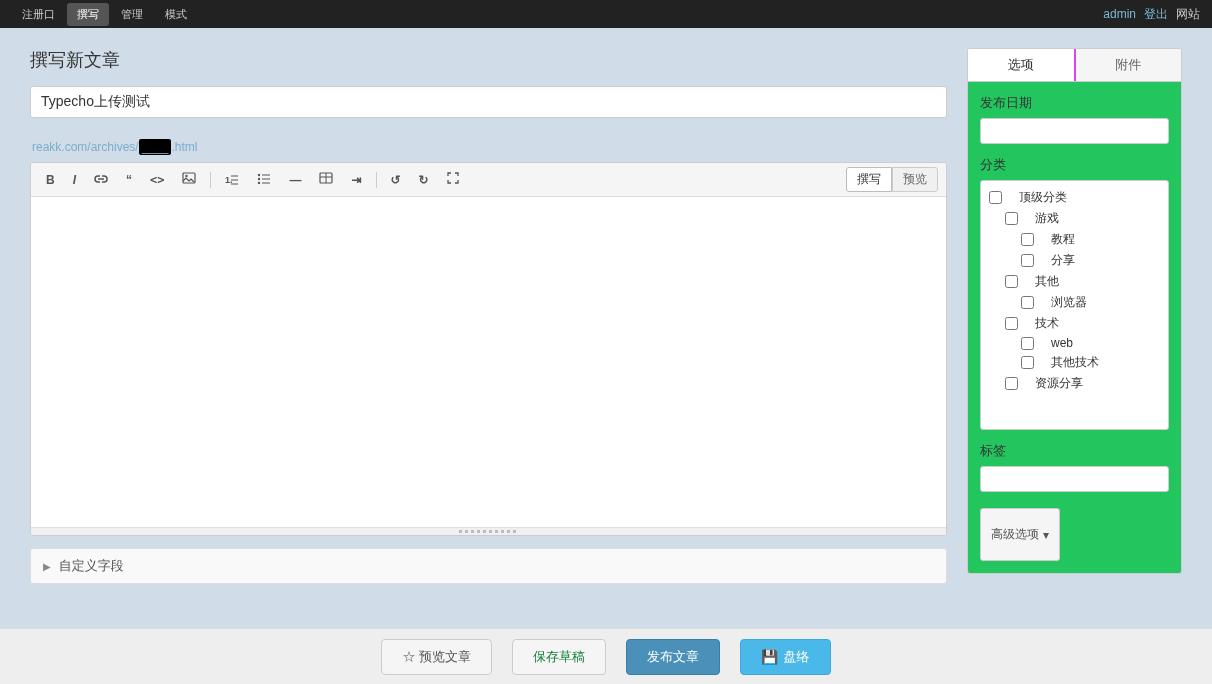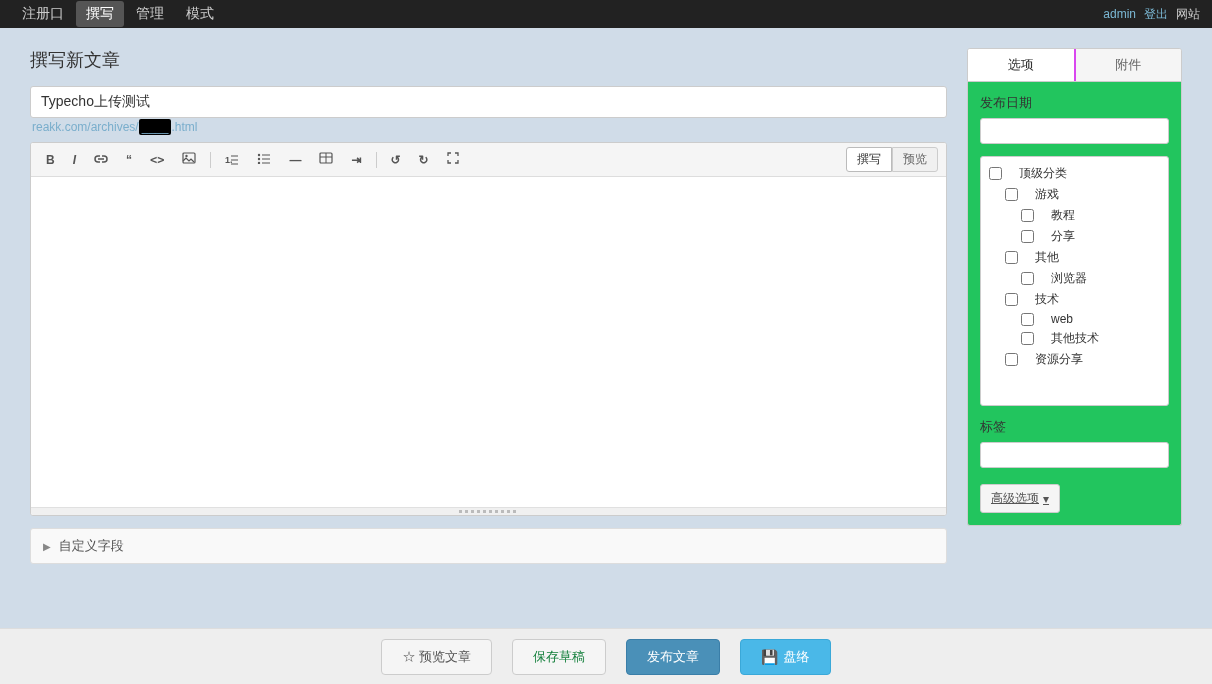--- a/index.html
+++ b/index.html
@@ -16,21 +16,21 @@
       background: #222;
       height: 28px;
       display: flex;
       align-items: center;
       padding: 0 12px;
       gap: 2px;
     }
     .topnav-item {
       color: #ccc;
       padding: 4px 10px;
-      font-size: 14px;
+      font-size: 11px;
       cursor: pointer;
       border-radius: 3px;
     }
     .topnav-item.active {
       background: #555;
       color: #fff;
     }
     .topnav-right {
       margin-left: auto;
       display: flex;
@@ -68,21 +68,21 @@
 
     .title-input {
       width: 100%;
       border: 1px solid #ccc;
       border-radius: 3px;
       padding: 7px 10px;
       font-size: 14px;
       color: #333;
       background: #fff;
       outline: none;
-      margin-bottom: 2px;
+      margin-bottom: 22px;
     }
 
     .permalink {
       font-size: 12px;
       color: #7aaecc;
       margin-bottom: 8px;
       padding: 0 2px;
     }
     .permalink .slug-highlight {
       background: #000000;
@@ -339,29 +339,28 @@
       font-size: 13px;
       color: #333;
       margin-bottom: 6px;
       font-weight: 500;
     }
 
     .advanced-btn {
       display: flex;
       align-items: center;
       gap: 4px;
-      padding: 5px 10px;
+      padding: 17px 10px;
       border: 1px solid #ccc;
       border-radius: 3px;
       background: #f5f5f5;
       color: #555;
       font-size: 12px;
       cursor: pointer;
       margin-top: 4px;
-      text-decoration: underline;
     }
 
     
     .category-scroll::-webkit-scrollbar { width: 8px; }
     .category-scroll::-webkit-scrollbar-track { background: #f1f1f1; }
     .category-scroll::-webkit-scrollbar-thumb { background: #ccc; border-radius: 4px; }
   </style>
 </head>
 <body>
 
@@ -470,20 +469,21 @@
       <button class="panel-tab">附件</button>
     </div>
     <div class="panel-body">
 
       
       <div class="field-label">发布日期</div>
       <input type="text" class="field-input" style="">
 
       
       <div class="category-section">
+        <div class="field-label">分类</div>
         <div class="category-scroll">
           <div class="cat-item cat-level-0">
             <input type="checkbox" id="c1" style="">
             <label for="c1">顶级分类</label>
           </div>
           <div class="cat-item cat-level-1">
             <input type="checkbox" id="c2" style="">
             <label for="c2">游戏</label>
           </div>
           <div class="cat-item cat-level-2">

